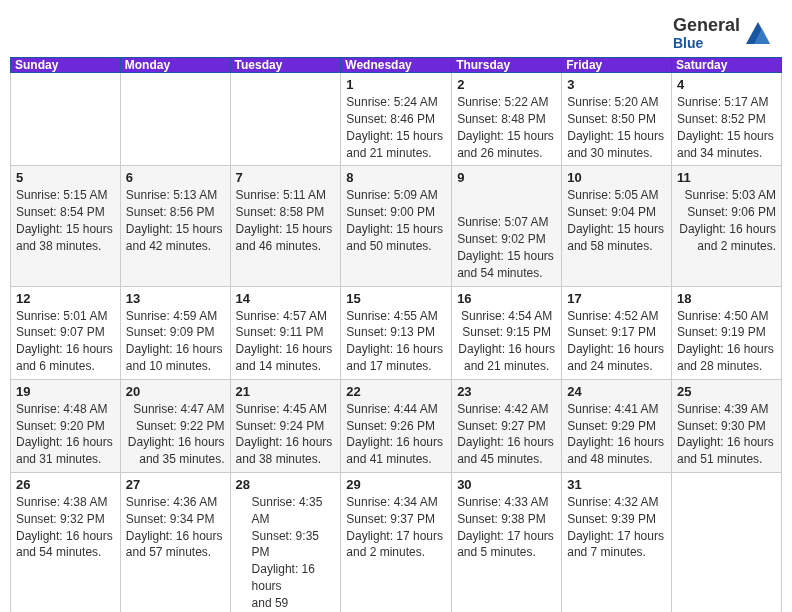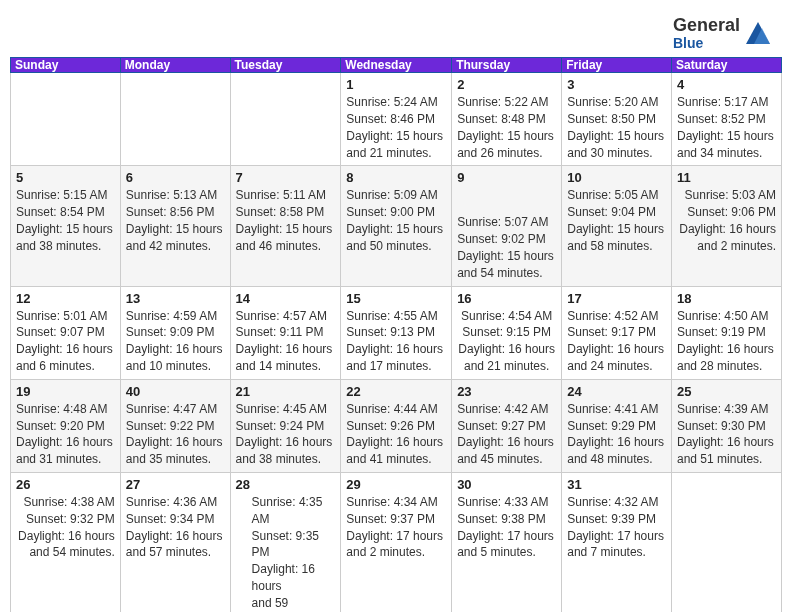--- a/index.html
+++ b/index.html
@@ -259,22 +259,22 @@
       </tr>
       <tr>
         <td>
           <div class="day-num">19</div>
           <div class="day-info" style="white-space: pre-line;">Sunrise: 4:48 AM
 Sunset: 9:20 PM
 Daylight: 16 hours
 and 31 minutes.</div>
         </td>
         <td>
-          <div class="day-num">40</div>
-          <div class="day-info" style="white-space: pre-line;">Sunrise: 4:47 AM
+          <div class="day-num">20</div>
+          <div class="day-info" style="white-space: pre-line; text-align: right;">Sunrise: 4:47 AM
 Sunset: 9:22 PM
 Daylight: 16 hours
 and 35 minutes.</div>
         </td>
         <td>
           <div class="day-num">21</div>
           <div class="day-info" style="white-space: pre-line;">Sunrise: 4:45 AM
 Sunset: 9:24 PM
 Daylight: 16 hours
 and 38 minutes.</div>
@@ -304,21 +304,21 @@
           <div class="day-num">25</div>
           <div class="day-info" style="white-space: pre-line;">Sunrise: 4:39 AM
 Sunset: 9:30 PM
 Daylight: 16 hours
 and 51 minutes.</div>
         </td>
       </tr>
       <tr>
         <td>
           <div class="day-num">26</div>
-          <div class="day-info" style="white-space: pre-line; text-align: right;">Sunrise: 4:38 AM
+          <div class="day-info" style="white-space: pre-line;">Sunrise: 4:38 AM
 Sunset: 9:32 PM
 Daylight: 16 hours
 and 54 minutes.</div>
         </td>
         <td>
           <div class="day-num">27</div>
           <div class="day-info" style="white-space: pre-line;">Sunrise: 4:36 AM
 Sunset: 9:34 PM
 Daylight: 16 hours
 and 57 minutes.</div>

